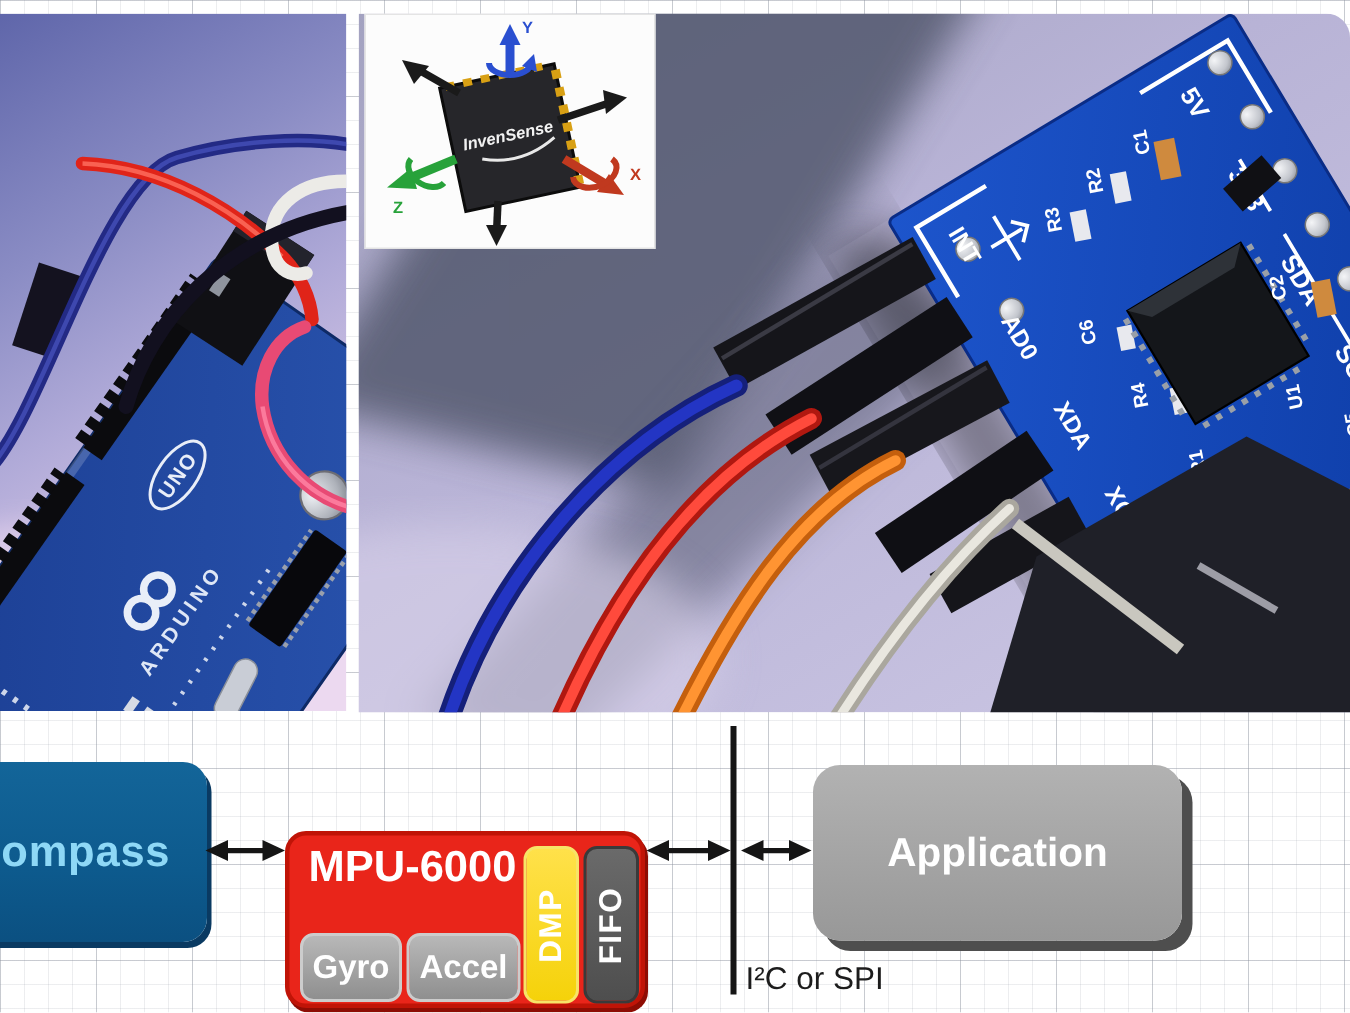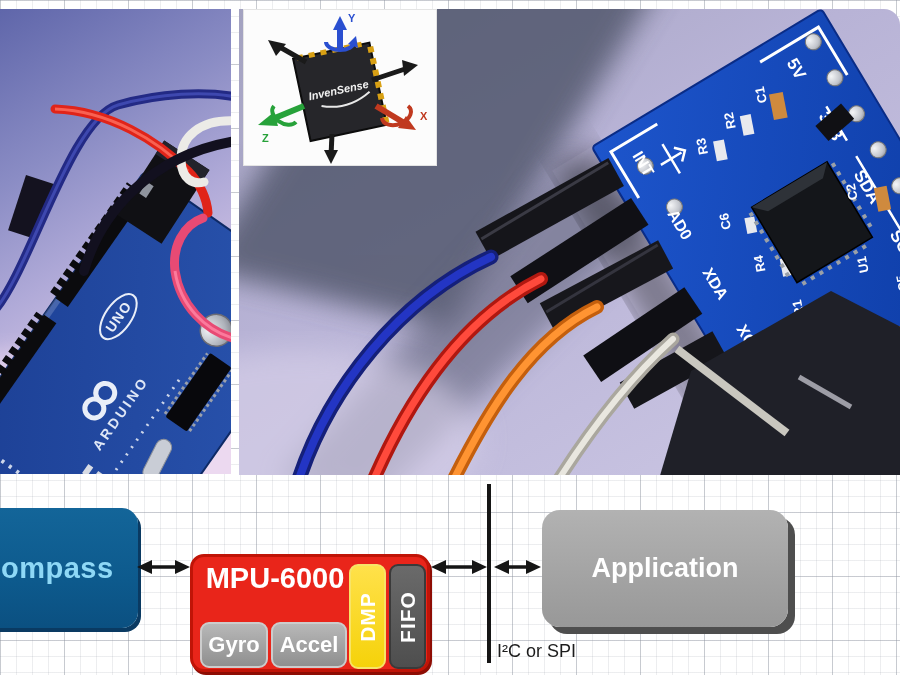--- a/index.html
+++ b/index.html
@@ -22,21 +22,21 @@
   .mpu-title{position:absolute;left:6px;top:6px;width:152px;text-align:center;color:#fff;font-size:29px;line-height:31px;font-weight:bold;}
   .sub-box{position:absolute;background:linear-gradient(#b8b8b8,#8f8f8f);border:2px solid #cccccc;border-radius:9px;color:#fff;font-size:22px;font-weight:600;display:flex;align-items:center;justify-content:center;}
   .gyro{left:7px;top:65px;width:64px;height:42px;}
   .accel{left:78px;top:65px;width:72px;height:42px;}
   .vert-box{position:absolute;top:7px;width:33px;height:101px;border-radius:9px;display:flex;align-items:center;justify-content:center;}
   .dmp{left:156px;background:linear-gradient(#ffe14a,#f5d20a);border:2px solid #f7e467;}
   .fifo{left:196px;background:linear-gradient(#6a6a6a,#4e4e4e);border:2px solid #3a3a3a;}
   .vert-box span{transform:rotate(-90deg);color:#fff;font-size:21px;font-weight:bold;letter-spacing:1px;white-space:nowrap;}
   .app-box{left:542px;top:510px;width:246px;height:117px;background:linear-gradient(#b2b2b2,#989898);border-radius:18px;box-shadow:7px 7px 0 #4e4e4e;flex-direction:column;}
   .app-box span{color:#fff;font-size:27px;line-height:31px;font-weight:600;}
-  .bus-label{position:absolute;left:497px;top:641px;font-size:18px;color:#1c1c1c;}
+  .bus-label{position:absolute;left:497px;top:641px;font-size:21px;color:#1c1c1c;}
   svg text{font-family:"Liberation Sans",sans-serif;}
   .overlay-svg{position:absolute;left:0;top:0;pointer-events:none;}
 </style>
 </head>
 <body>
 
 <div class="page">
 
   <div class="photo photo-left">
     <svg width="231" height="465" viewBox="0 0 231 465">

